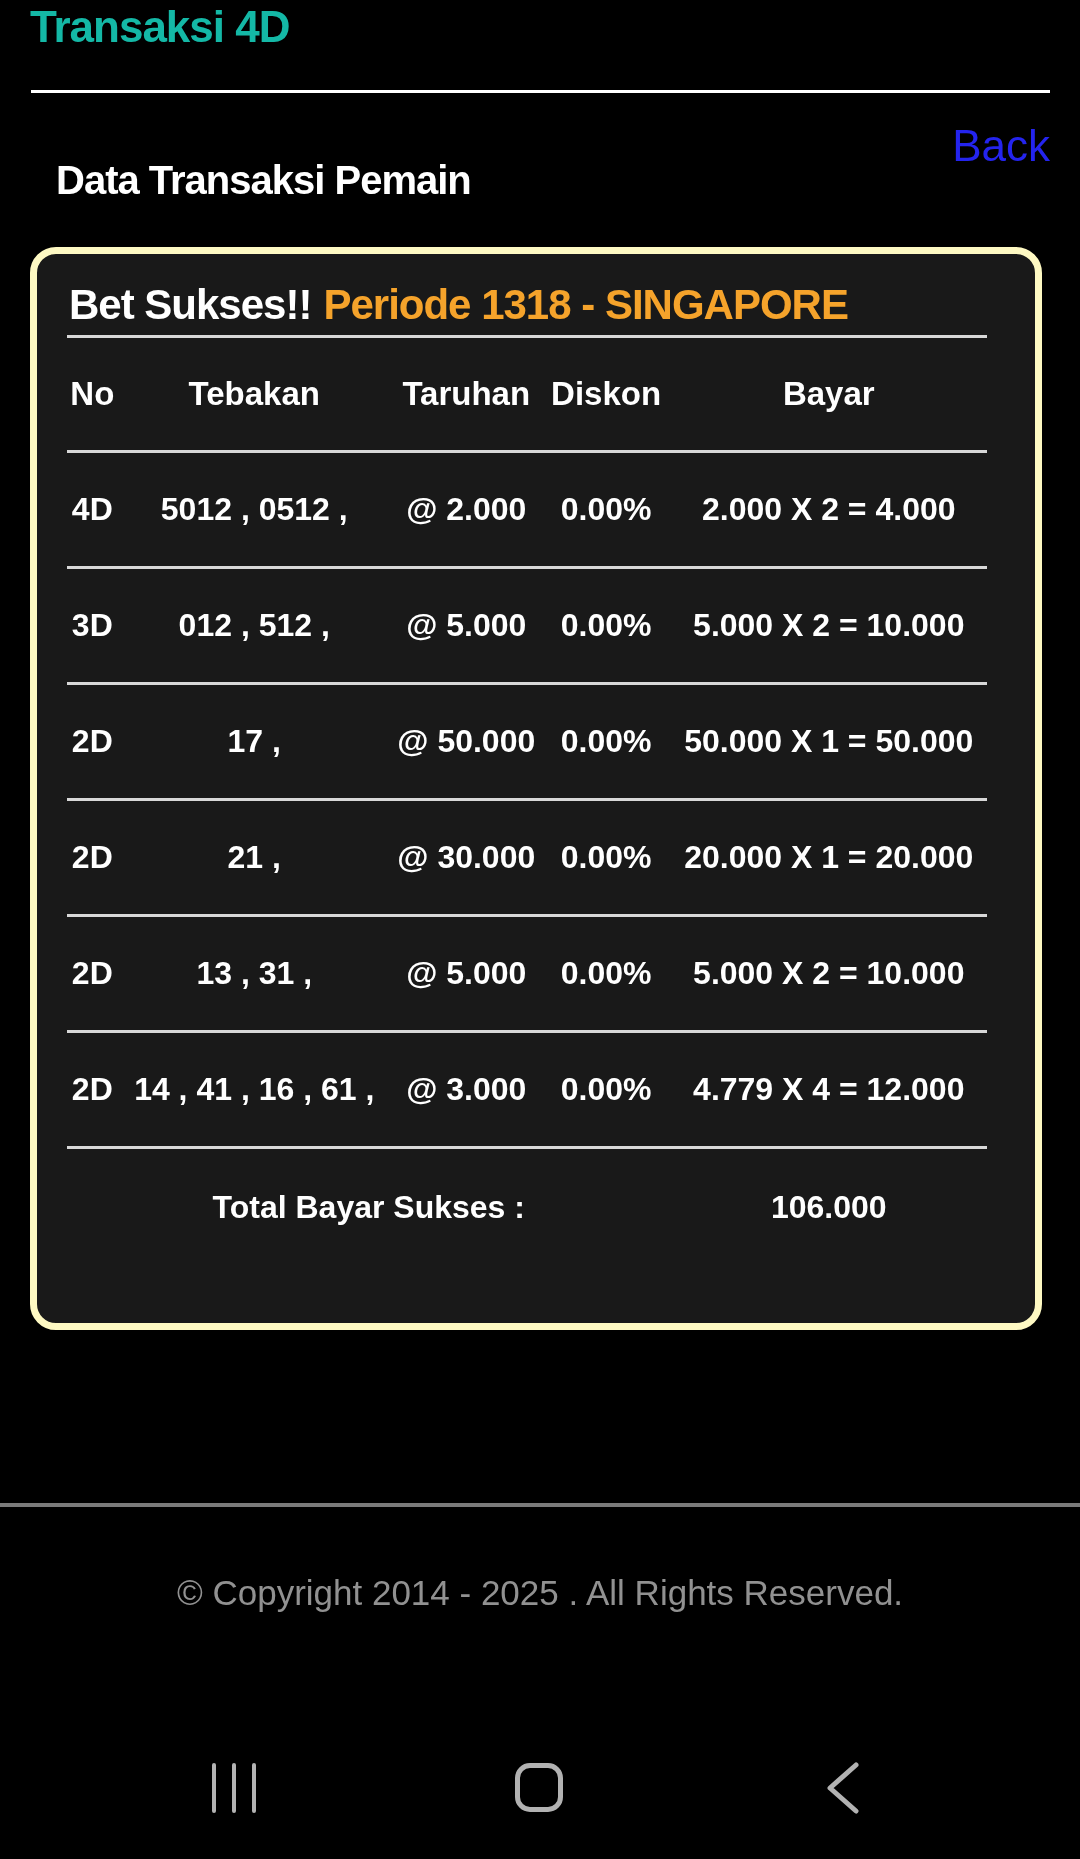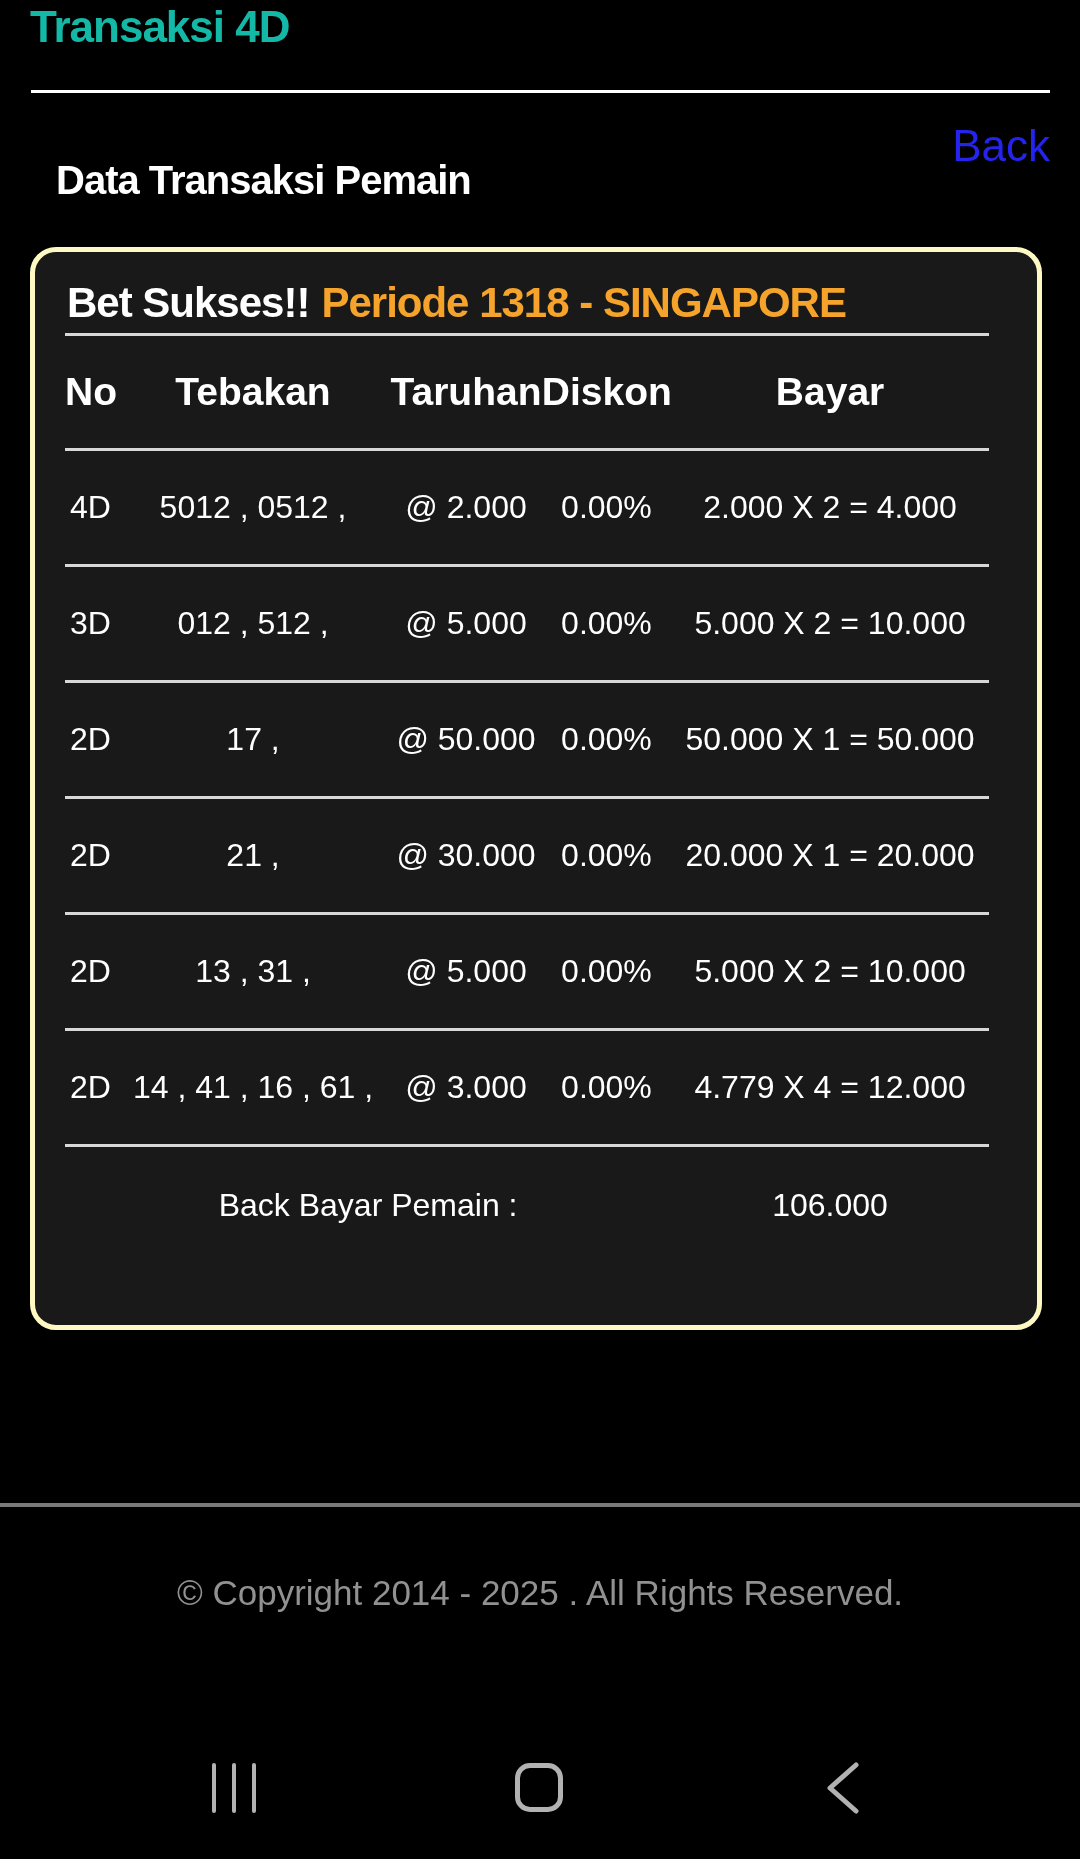--- a/index.html
+++ b/index.html
@@ -34,21 +34,21 @@
     line-height:48px;
     margin-left:26px;
   }
 
   
   .card {
     position:absolute; left:30px; top:247px;
     width:1012px; height:1083px;
     box-sizing:border-box;
     background:#191919;
-    border:5px solid #fef9c3;
+    border:7px solid #fef9c3;
     border-radius:26px;
     padding:26px 48px 0 30px;
   }
   .card-header {
     font-size:42px; font-weight:bold; letter-spacing:-1px;
     line-height:50px;
     padding:0 0 5px 2px;
     border-bottom:3px solid #d8d8d8;
     white-space:nowrap;
   }
@@ -60,24 +60,24 @@
     border-collapse:collapse;
     table-layout:fixed;
   }
   table.bets th, table.bets td {
     text-align:center;
     white-space:nowrap;
     padding:0;
     overflow:visible;
   }
   table.bets th {
-    font-size:39px; font-weight:bold; color:#fff;
+    font-size:33px; font-weight:bold; color:#fff;
   }
   table.bets td {
-    font-size:32px; font-weight:normal; color:#fff;
+    font-size:32px; font-weight:bold; color:#fff;
   }
   table.bets thead tr { height:113px; }
   table.bets tbody tr { height:116px; }
   table.bets tr.total-row { height:120px; }
   table.bets thead th,
   table.bets tbody tr:not(.total-row) td {
     border-bottom:3px solid #d8d8d8;
   }
   .col-no     { width:5.5%; }
   .col-teb    { width:29.7%; }
@@ -187,21 +187,21 @@
         <td>5.000 X 2 = 10.000</td>
       </tr>
       <tr>
         <td>2D</td>
         <td>14 , 41 , 16 , 61 ,</td>
         <td>@ 3.000</td>
         <td>0.00%</td>
         <td>4.779 X 4 = 12.000</td>
       </tr>
       <tr class="total-row">
-        <td colspan="4">Back Bayar Pemain :</td>
+        <td colspan="4">Total Bayar Sukses :</td>
         <td>106.000</td>
       </tr>
     </tbody>
   </table>
 </div>
 
 <div class="hr-footer"></div>
 <div class="copyright">© Copyright 2014 - 2025 . All Rights Reserved.</div>
 
 <div class="nav-recents">

